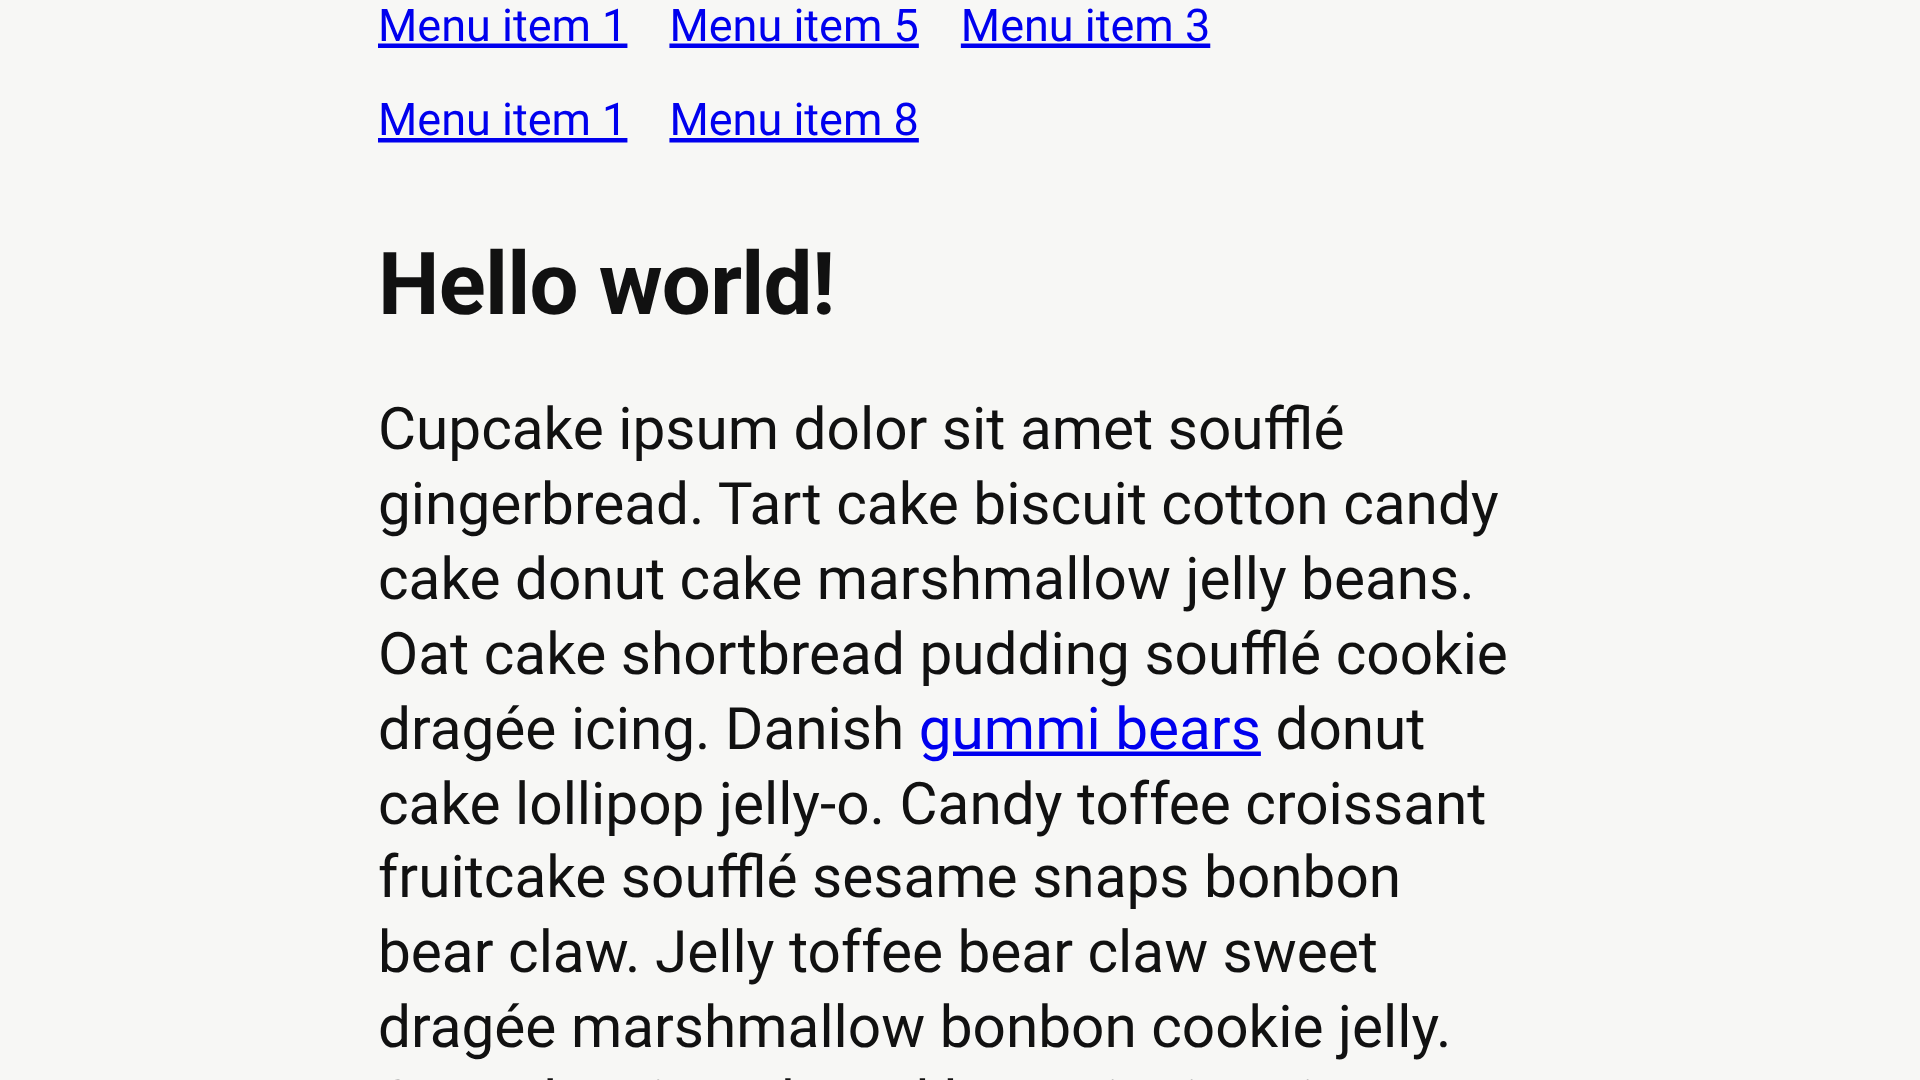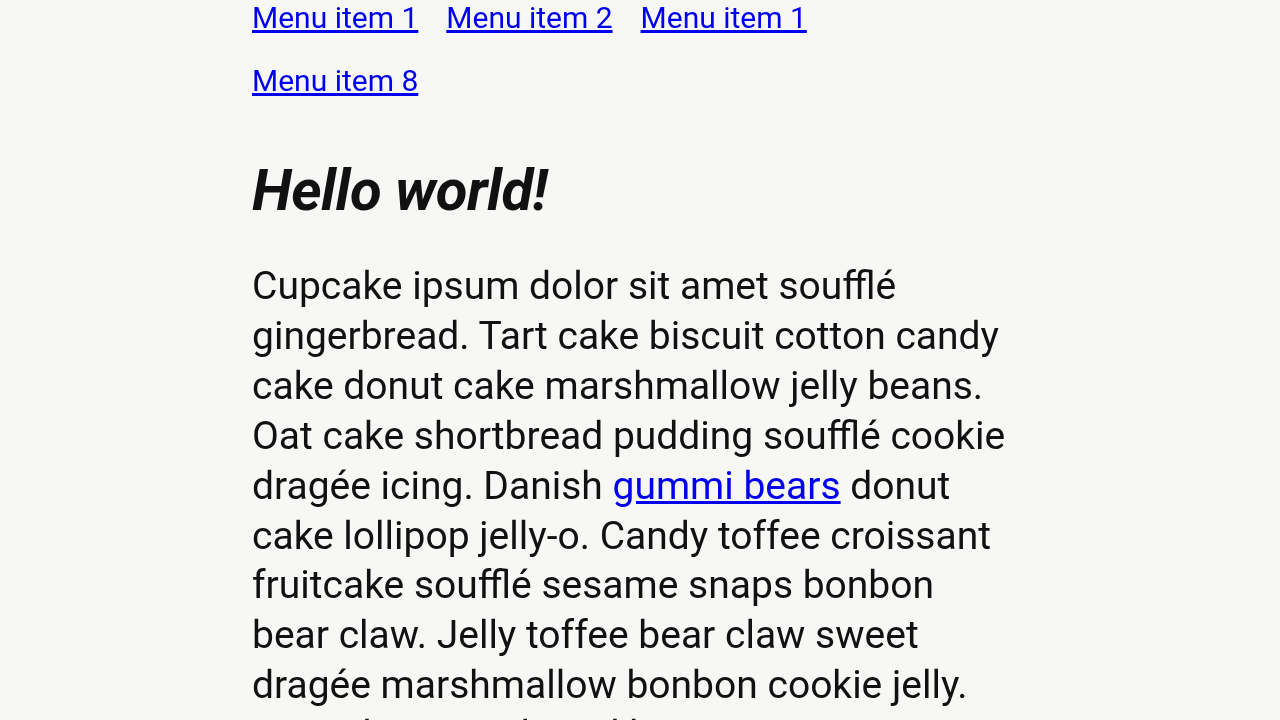--- a/index.html
+++ b/index.html
@@ -37,21 +37,20 @@
       font-size: 30px;
       font-weight: 400;
     }
     h1 {
       font-size: 58px;
       font-weight: 700;
       color: #111;
       margin-top: 22px;
       margin-bottom: 38px;
       letter-spacing: -0.5px;
-      font-style: italic;
     }
     .body-text {
       font-size: 39px;
       line-height: 1.28;
       color: #111;
       font-weight: 400;
     }
     .body-text a {
       color: #0000EE;
       text-decoration: underline;
@@ -64,21 +63,22 @@
       margin-left: -52px;
     }
   </style>
 </head>
 <body>
 
 <div class="container">
   <nav>
     <ul>
       <li><a href="#">Menu item 1</a></li>
-      <li><a href="#">Menu item 2</a></li>
+      <li><a href="#">Menu item 5</a></li>
+      <li><a href="#">Menu item 3</a></li>
       <li><a href="#">Menu item 1</a></li>
       <li><a href="#">Menu item 8</a></li>
     </ul>
   </nav>
 
   <h1>Hello world!</h1>
 
   <p class="body-text">
     <span>Cupcake ipsum dolor sit amet soufflé gingerbread. Tart cake biscuit cotton candy cake donut cake marshmallow jelly beans. Oat cake shortbread pudding soufflé cookie dragée icing. Danish </span><a href="#">gummi bears</a><span> donut cake lollipop jelly-o. Candy toffee croissant fruitcake soufflé sesame snaps bonbon bear claw. Jelly toffee bear claw sweet dragée marshmallow bonbon cookie jelly. Cupcake gingerbread brownie tiramisu. Pastry danish fruitcake sugar plum candy jelly beans jelly-o.</span>
   </p>

